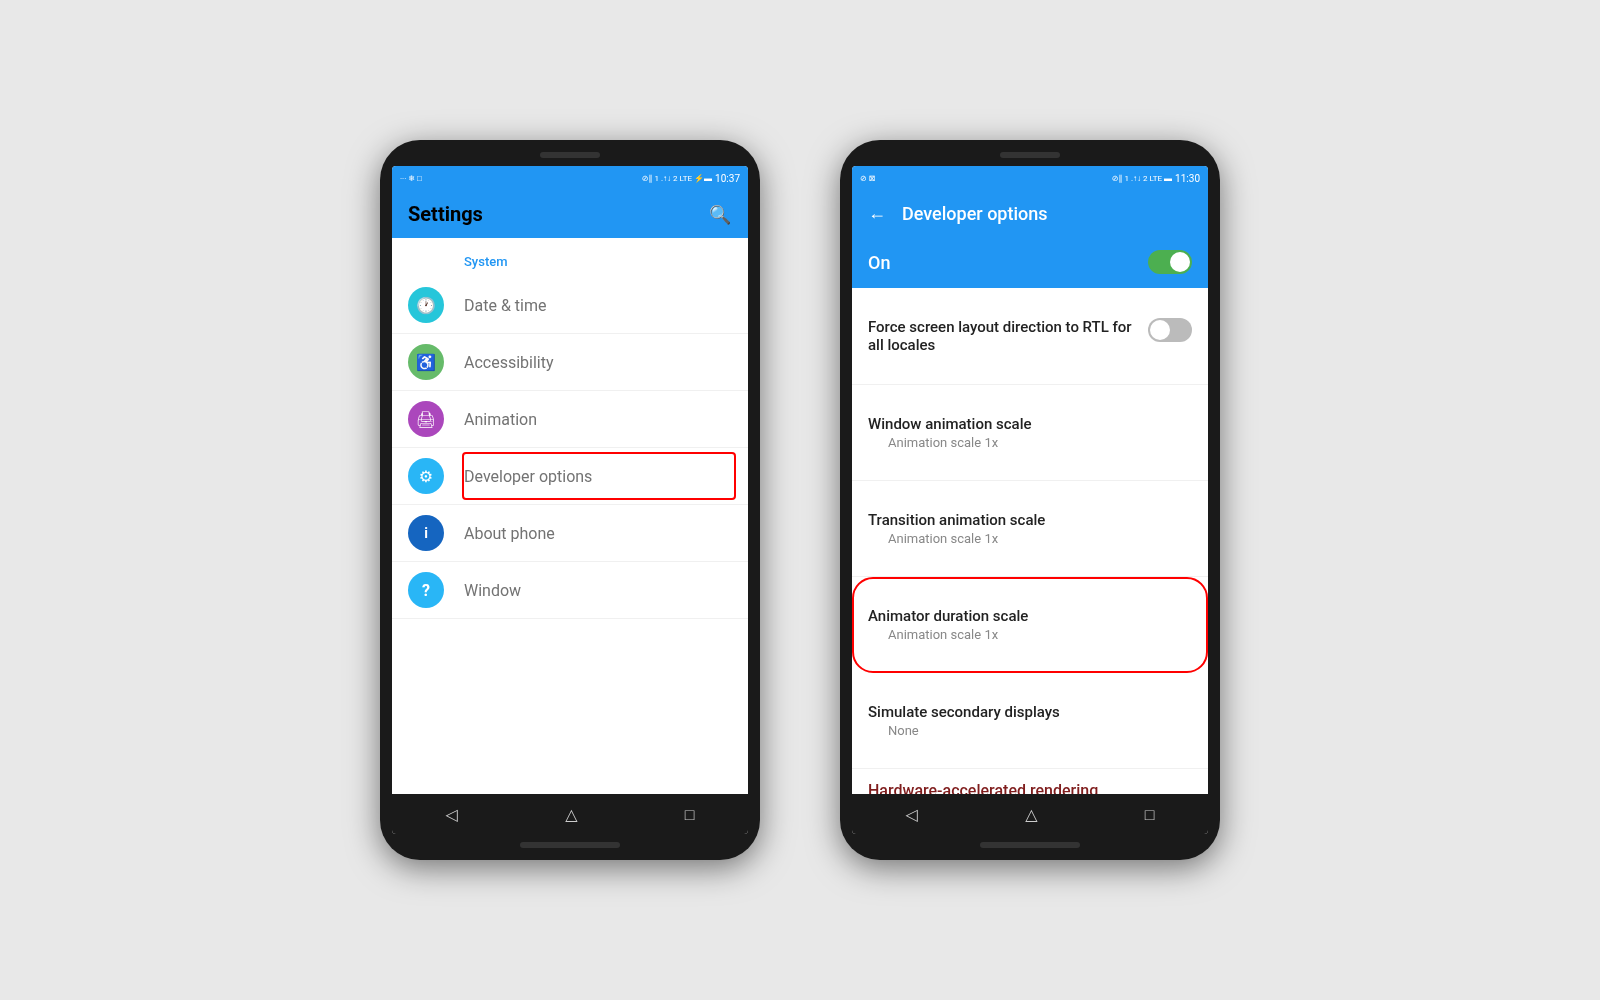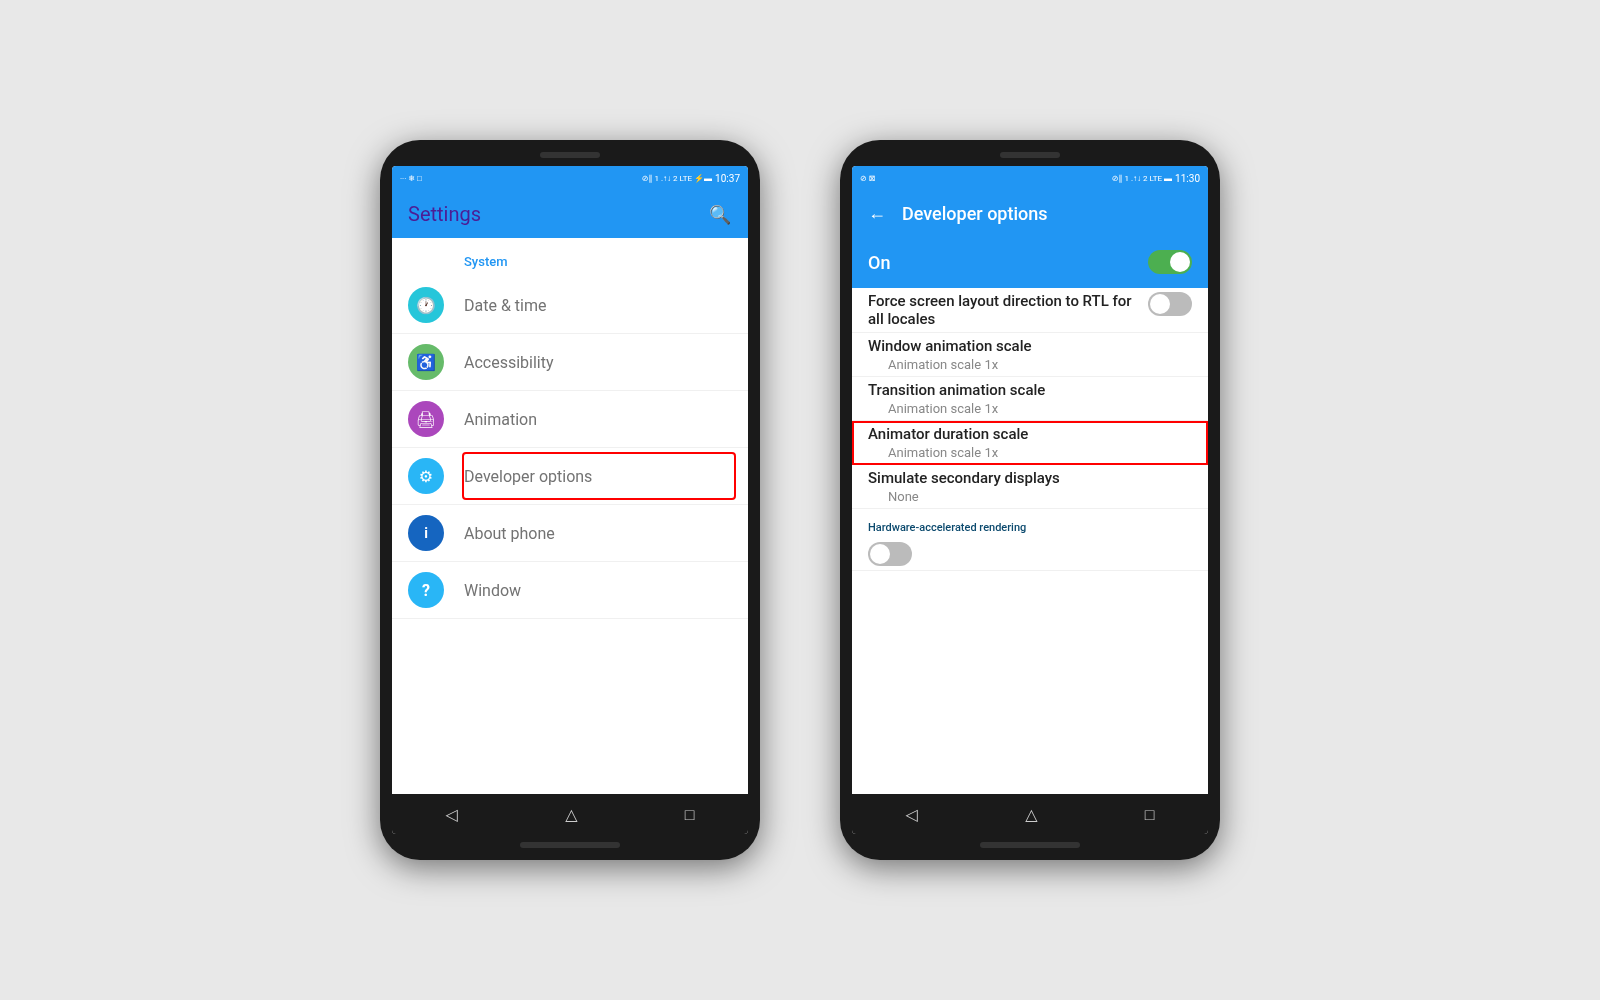--- a/index.html
+++ b/index.html
@@ -79,23 +79,23 @@
     
     .app-header {
       background: #2196F3;
       padding: 12px 16px;
       display: flex;
       align-items: center;
       justify-content: space-between;
       flex-shrink: 0;
     }
     .app-header-title {
-      color: #4c1d95;
+      color: #000000;
       font-size: 20px;
-      font-weight: 400;
+      font-weight: 700;
     }
     .app-header-icon {
       color: #fff;
       font-size: 18px;
       cursor: pointer;
     }
 
     
     .settings-content {
       flex: 1;
@@ -214,50 +214,51 @@
       content: '';
       position: absolute;
       left: 2px;
       top: 2px;
       width: 20px;
       height: 20px;
       background: #fff;
       border-radius: 50%;
     }
     .dev-setting-item {
-      padding: 4px 16px;
+      padding: 30px 16px;
       border-bottom: 1px solid #f0f0f0;
       cursor: pointer;
       display: flex;
       align-items: flex-start;
       justify-content: space-between;
     }
     .dev-setting-item.highlighted {
       position: relative;
       outline: 2px solid red;
       outline-offset: -2px;
+      border-radius: 21px;
     }
     .dev-setting-text {
       flex: 1;
     }
     .dev-setting-title {
       font-size: 15px;
       color: #222;
       font-weight: 500;
     }
     .dev-setting-sub {
       font-size: 13px;
       color: #888;
       margin-top: 2px;
       margin-left: 20px;
     }
     .dev-section-header {
       padding: 12px 16px 4px;
-      color: #0c4a6e;
-      font-size: 11px;
+      color: #7f1d1d;
+      font-size: 16px;
       font-weight: 500;
     }
     .back-arrow {
       color: #fff;
       font-size: 18px;
       cursor: pointer;
       margin-right: 16px;
     }
     .dev-header-title {
       color: #fff;

